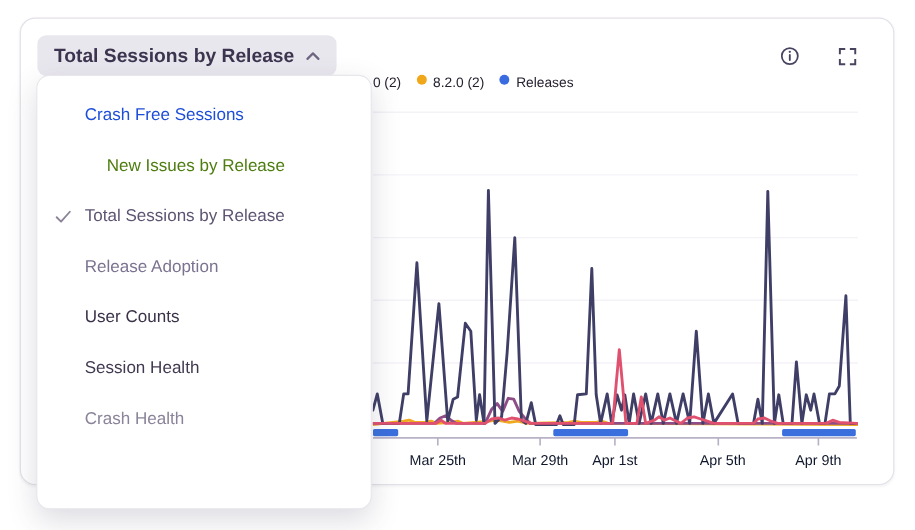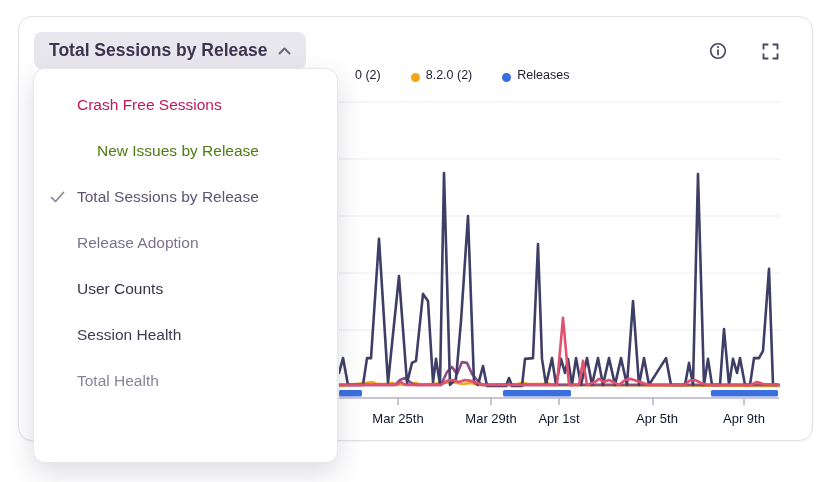--- a/index.html
+++ b/index.html
@@ -17,21 +17,21 @@
   .title-btn svg { display:block; }
 
   .icon-btn { position:absolute; width:22px; height:22px; background:none; border:none;
     cursor:pointer; padding:0; display:flex; align-items:center; justify-content:center; }
   .icon-btn.info { left:688px; top:23px; }
   .icon-btn.expand { left:740px; top:23px; }
 
   .legend { position:absolute; left:320px; top:49px; height:18px;
     display:flex; align-items:center; gap:14px; white-space:nowrap;
     font-size:12.5px; color:#26212f; }
-  .legend .item { display:flex; align-items:flex-end; gap:6px; cursor:pointer;margin-left:16px; }
+  .legend .item { display:flex; align-items:flex-start; gap:6px; cursor:pointer; }
   .legend .dot { width:9px; height:9px; border-radius:50%; flex:none; }
 
   .chart-wrap { position:absolute; left:320px; top:79px; width:441px; height:314px; }
   .chart-wrap svg { display:block; }
 
   .x-labels { position:absolute; left:320px; top:394px; width:441px; height:20px;
     font-size:13px; color:#0f172a; }
   .x-labels span { position:absolute; width:84px; text-align:center; }
 
   .dropdown { position:absolute; left:33px; top:68px; width:305px; height:395px;
@@ -108,21 +108,21 @@
   <div class="x-labels">
       <span style="left: 17px;">Mar 25th</span>
       <span style="left: 110px;">Mar 29th</span>
       <span style="left: 178px;">Apr 1st</span>
       <span style="left: 276px;">Apr 5th</span>
       <span style="left: 363px;">Apr 9th</span>
     </div>
 </div>
 
 <div class="dropdown">
-    <div class="mi" style="color: #be185d;">
+    <div class="mi" style="color: #1d4ed8;">
       <span>Crash Free Sessions</span>
     </div>
     <div class="mi" style="color: #4d7c0f; margin-left: 20px;">
       <span>New Issues by Release</span>
     </div>
     <div class="mi" style="color: rgb(93, 84, 114);">
       <svg class="check" width="15" height="12" viewBox="0 0 15 12">
         <polyline points="1.5,6.5 5.5,10.5 13.5,1.5" fill="none" stroke="#8b8498" stroke-width="1.7" stroke-linecap="round" stroke-linejoin="round"></polyline>
       </svg>
       <span>Total Sessions by Release</span>
@@ -130,15 +130,15 @@
     <div class="mi" style="color: rgb(124, 115, 144);">
       <span>Release Adoption</span>
     </div>
     <div class="mi" style="color: rgb(58, 50, 72);">
       <span>User Counts</span>
     </div>
     <div class="mi" style="color: rgb(65, 57, 80);">
       <span>Session Health</span>
     </div>
     <div class="mi" style="color: rgb(138, 131, 153);">
-      <span>Total Health</span>
+      <span>Crash Health</span>
     </div>
   </div>
 
 </body></html>

